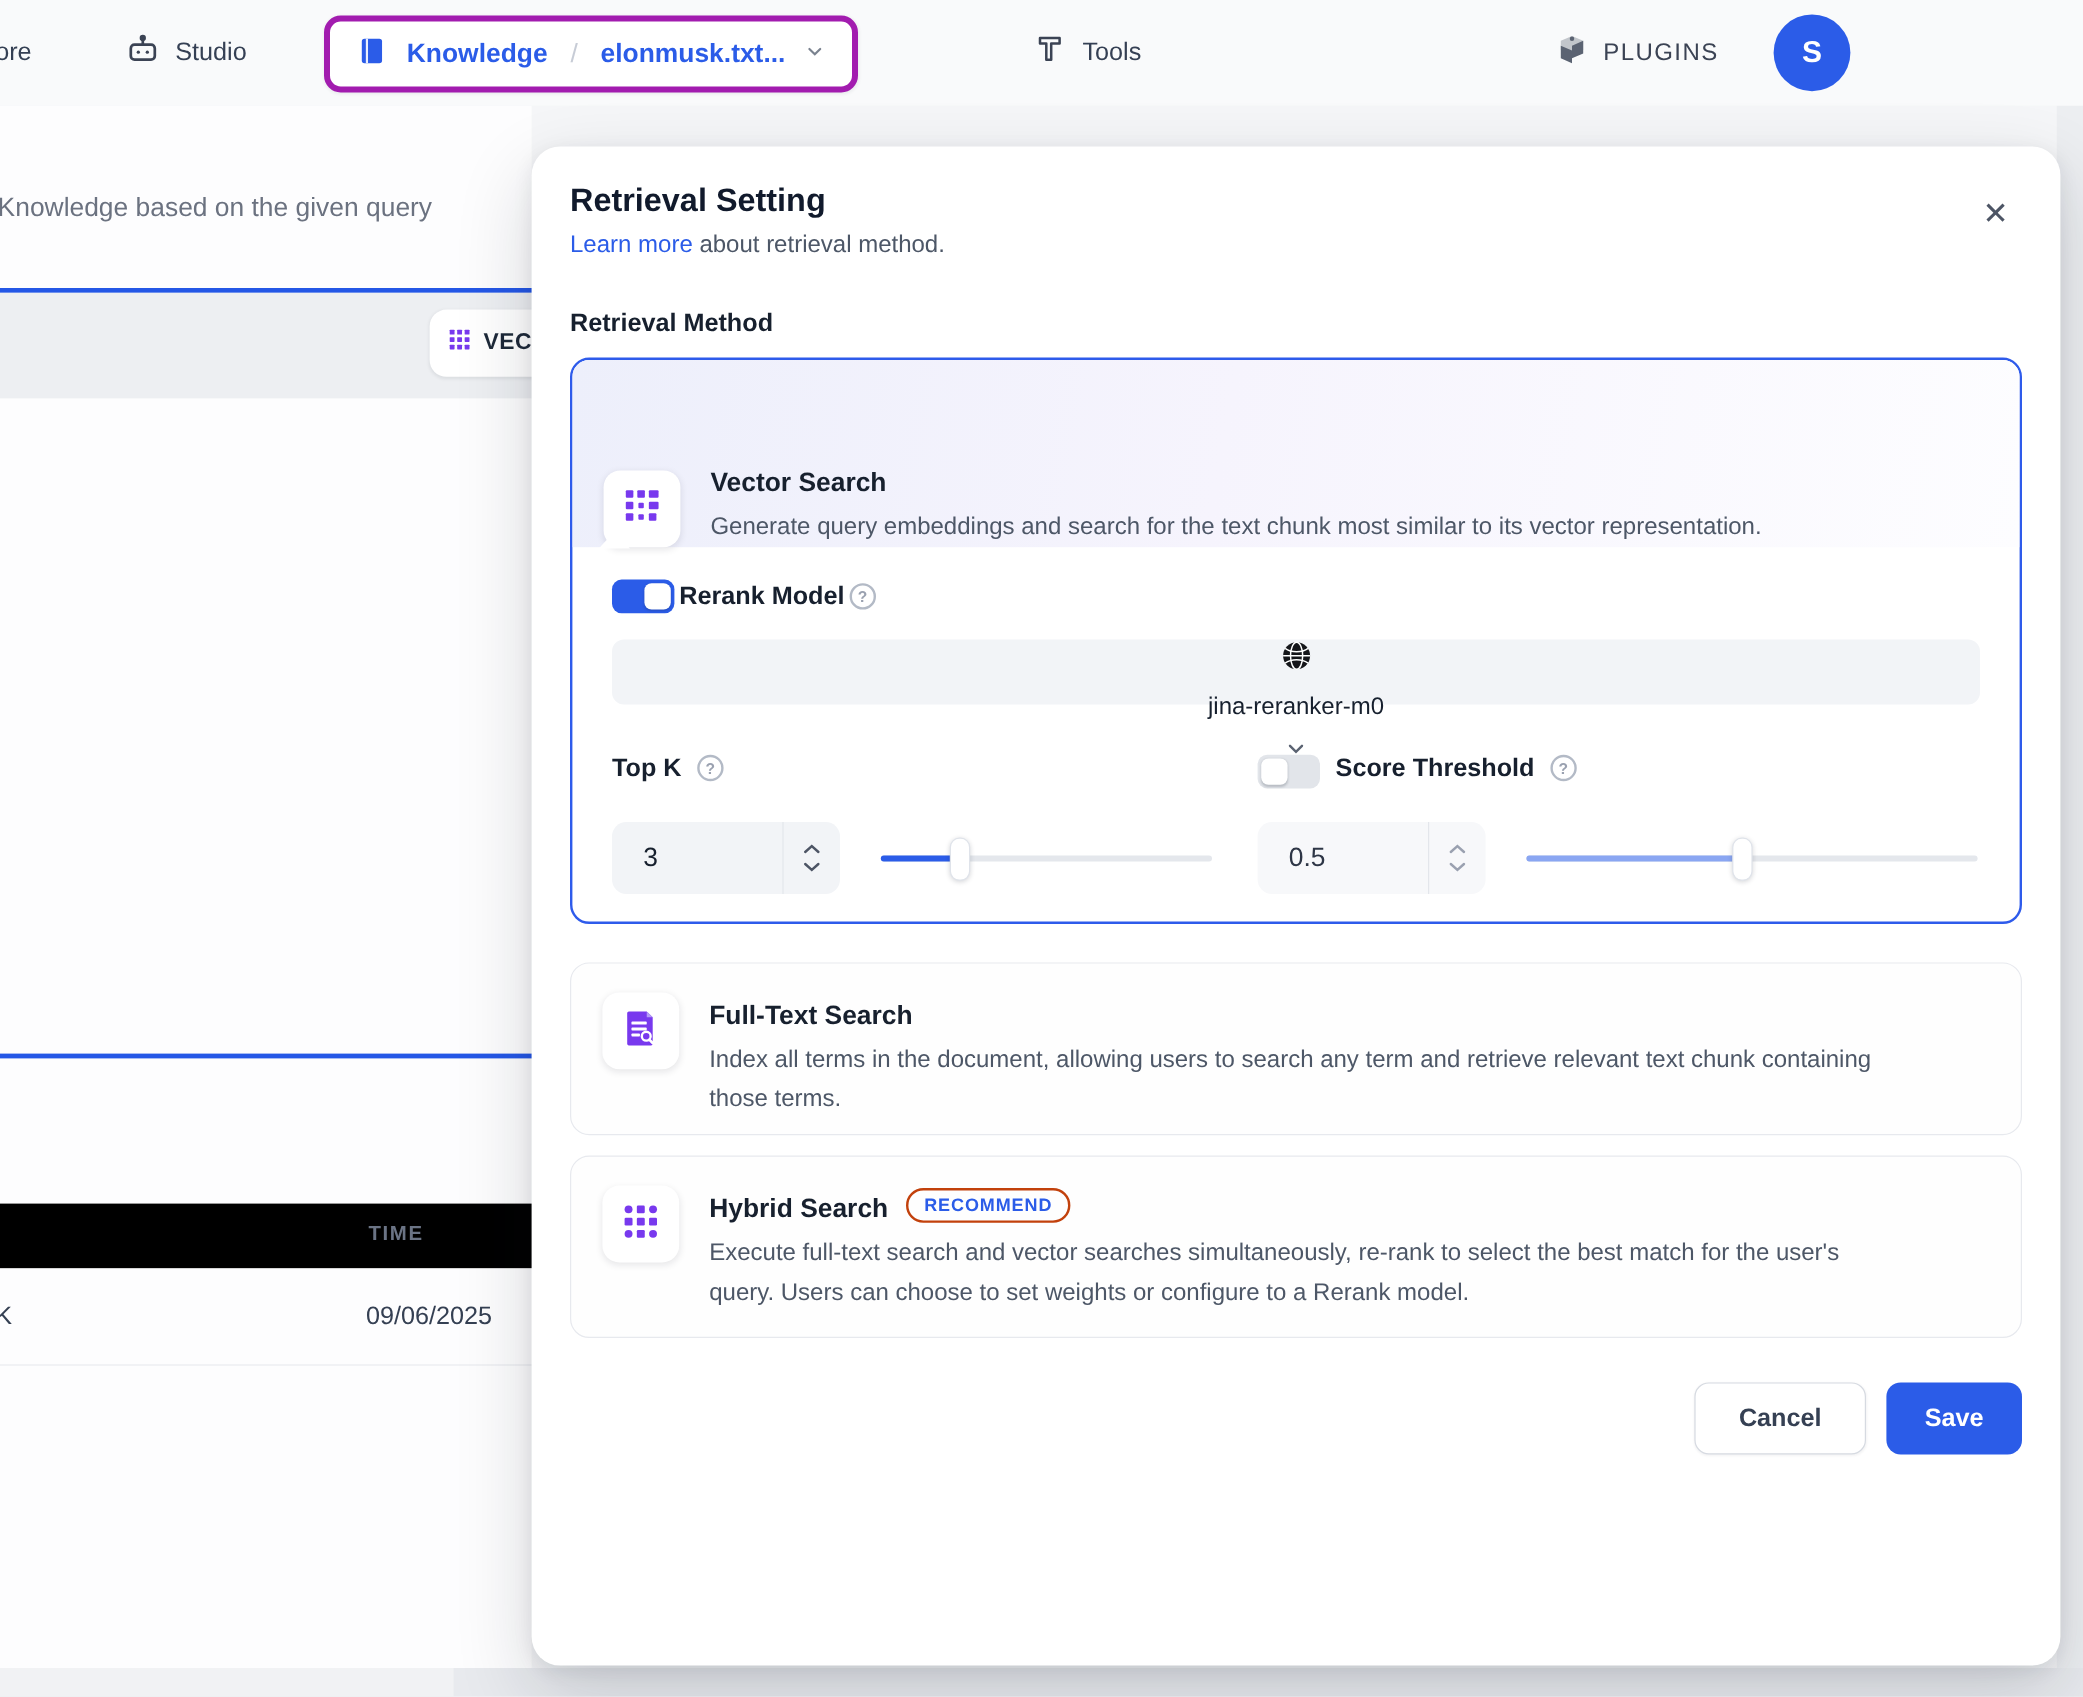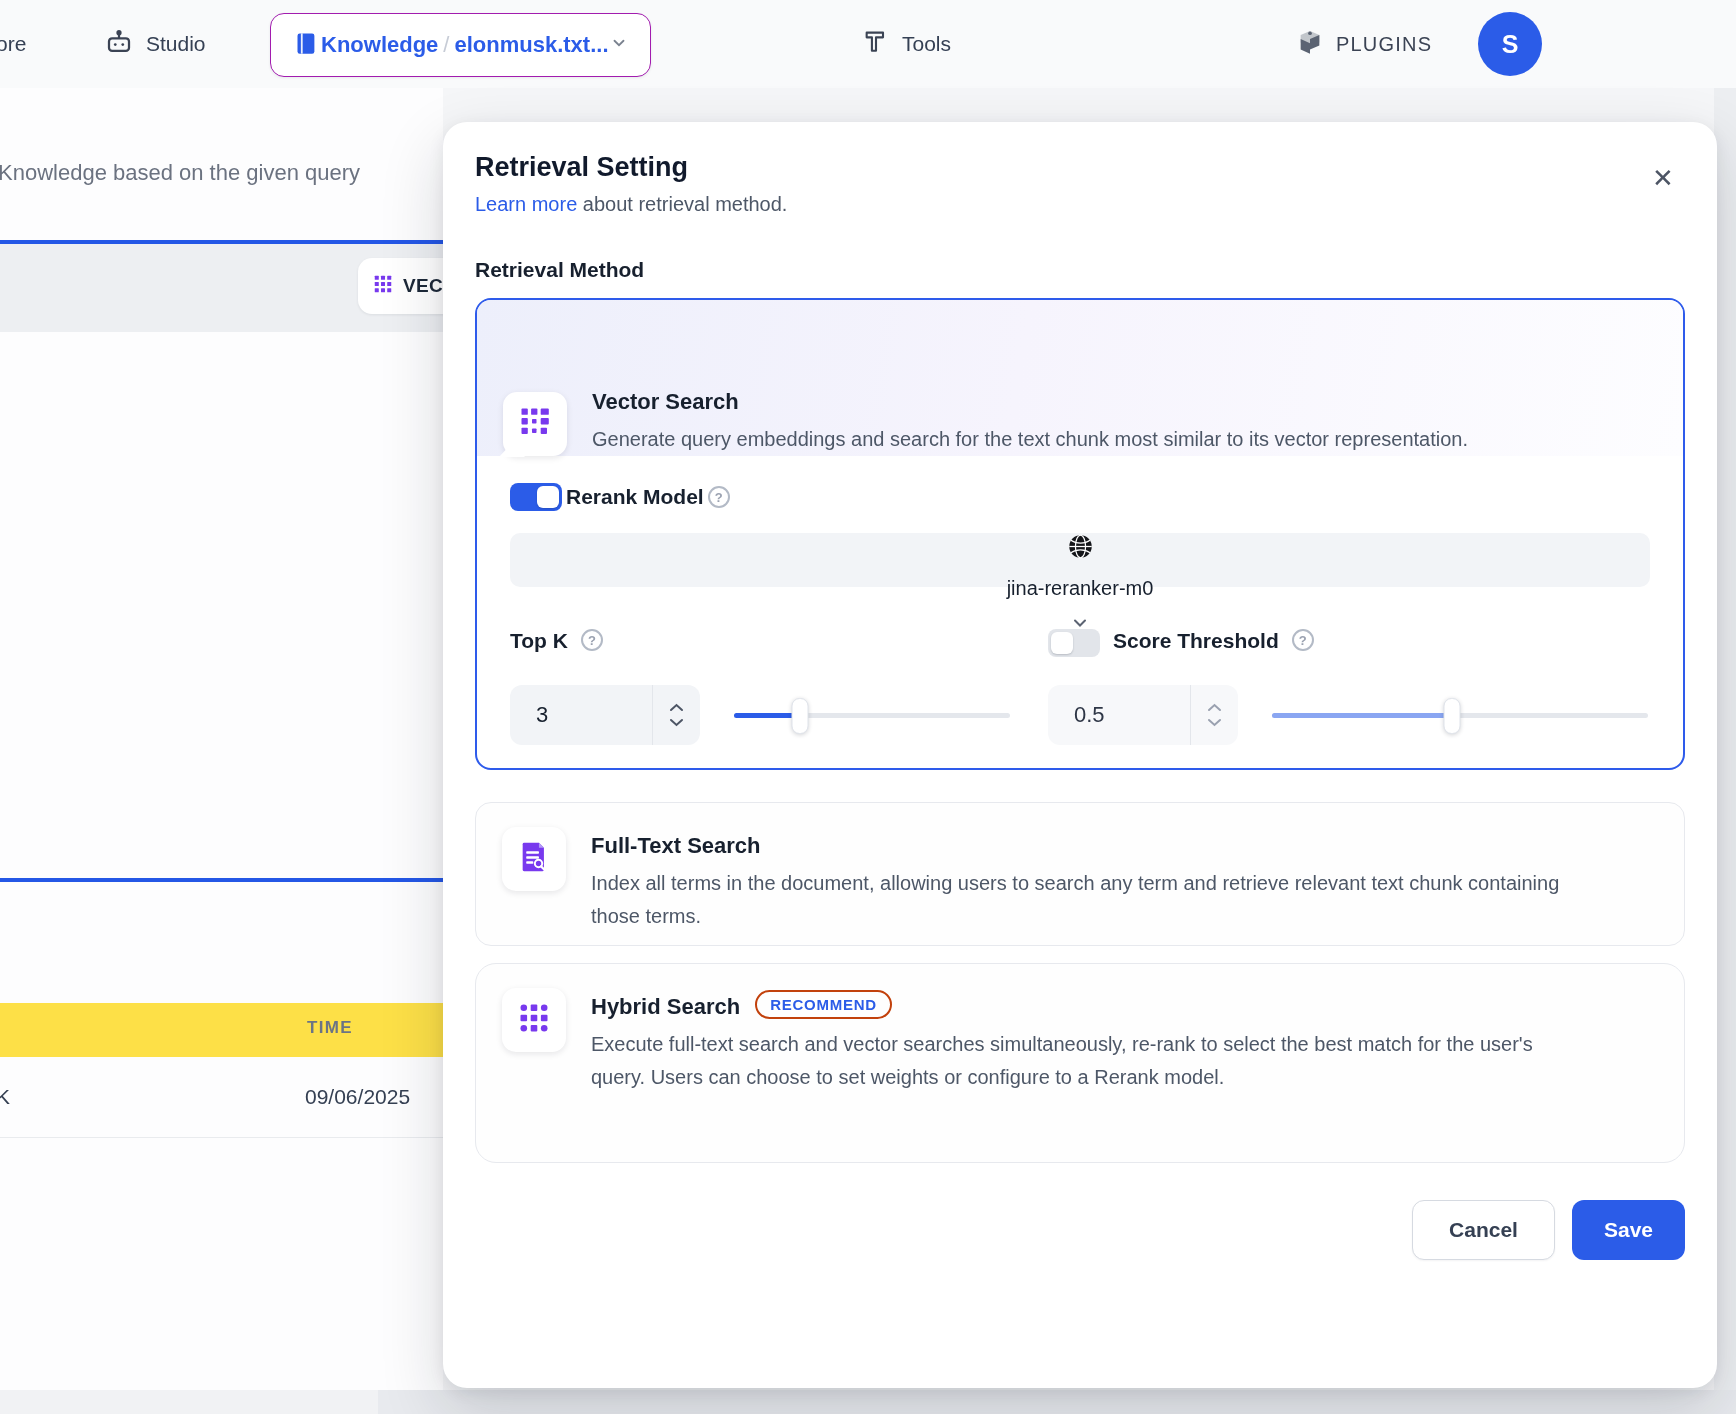--- a/index.html
+++ b/index.html
@@ -11,38 +11,38 @@
   }
   .stage { position:absolute; inset:0; width:1736px; height:1414px; }
 
   
   .topbar { position:absolute; left:0; top:0; width:1736px; height:88px; background:#f9fafb; z-index:5; }
   .tb-item { position:absolute; display:flex; align-items:center; gap:12px; height:88px; color:#354054; font-size:21px; font-weight:500; }
   .tb-explore { left:-4px; }
   .tb-studio  { left:104px; }
   .tb-tools   { left:862px; }
   .tb-plugins { left:1296px; font-size:20px; letter-spacing:.06em; color:#3b4354; }
-  .crumb-pill { position:absolute; left:270px; top:13px; height:64px; background:#ffffff; border:1px solid #a21caf;
-    border-radius:14px; box-shadow:0 1px 3px rgba(16,24,40,.07); display:flex; align-items:center; padding:0 22px; gap:1px; }
+  .crumb-pill { position:absolute; left:270px; top:13px; height:64px; background:#ffffff; border:5px solid #a21caf;
+    border-radius:14px; box-shadow:0 1px 3px rgba(16,24,40,.07); display:flex; align-items:center; padding:0 22px; gap:15px; }
   .crumb-blue { color:#2b5ce8; font-weight:700; font-size:22px; }
   .crumb-sep  { color:#c7ccd6; font-size:22px; margin:0 4px; }
   .avatar { position:absolute; left:1478px; top:12px; width:64px; height:64px; border-radius:50%; background:#2b5ce8;
     color:#fff; display:flex; align-items:center; justify-content:center; font-size:25px; font-weight:600; }
 
   
   .page-left { position:absolute; left:0; top:88px; width:443px; height:1302px; background:#fdfdfe; z-index:1; }
   .right-strip { position:absolute; left:1714px; top:88px; width:22px; height:1326px; background:#eceef1; z-index:1; }
   .bg-hint { position:absolute; left:-2px; top:160px; width:460px; color:#6b7280; font-size:22px; z-index:2; white-space:nowrap; }
   .bg-blueline1 { position:absolute; left:0; top:240px; width:450px; height:4px; background:#2457e6; z-index:2; }
   .bg-greypanel { position:absolute; left:0; top:244px; width:450px; height:88px; background:#edeff2; z-index:2; }
   .bg-vecpill { position:absolute; left:358px; top:258px; width:110px; height:56px; background:#ffffff; border-radius:14px;
     box-shadow:0 1px 3px rgba(16,24,40,.08); display:flex; align-items:center; padding:0 14px; gap:9px; z-index:2;
     font-weight:700; font-size:19px; color:#1d2939; letter-spacing:.02em; }
   .bg-blueline2 { position:absolute; left:0; top:878px; width:450px; height:4px; background:#2457e6; z-index:2; }
-  .bg-thead { position:absolute; left:0; top:1003px; width:450px; height:54px; background:#fde047; z-index:2; }
+  .bg-thead { position:absolute; left:0; top:1003px; width:450px; height:54px; background:#000000; z-index:2; }
   .bg-thead span { position:absolute; left:307px; top:15px; font-size:17px; font-weight:600; color:#6b7485; letter-spacing:.08em; }
   .bg-row { position:absolute; left:0; top:1057px; width:450px; height:81px; background:#fdfdfe; border-bottom:1px solid #e9ebee; z-index:2; }
   .bg-row .cellk { position:absolute; left:-4px; top:28px; font-size:21px; color:#354053; }
   .bg-row .cellt { position:absolute; left:305px; top:28px; font-size:21px; color:#354053; white-space:nowrap; }
   .bottom-band { position:absolute; left:0; top:1390px; width:1736px; height:24px; background:#e8eaee; z-index:1; }
   .bottom-band .lighter { position:absolute; left:0; top:0; width:378px; height:24px; background:#f1f2f4; }
 
   
   .modal { position:absolute; left:443px; top:122px; width:1274px; height:1266px; background:#ffffff; border-radius:24px;
     box-shadow:0 24px 64px rgba(16,24,40,.16), 0 4px 16px rgba(16,24,40,.08); z-index:10; padding:30px 32px; }
@@ -92,21 +92,21 @@
     display:flex; flex-direction:column; align-items:center; justify-content:center; gap:6px; cursor:pointer; }
   .stepper svg { display:block; }
   .slider { position:relative; flex:1; height:36px; margin-left:34px; }
   .slider .track { position:absolute; left:0; right:0; top:16px; height:5px; border-radius:3px; background:#e4e7ec; }
   .slider .fill { position:absolute; left:0; top:16px; height:5px; border-radius:3px; background:#2b5ce8; }
   .slider.dim .fill { background:#8aa6f2; }
   .slider .knob { position:absolute; top:1px; width:17px; height:36px; border-radius:8px; background:#fff;
     border:1px solid #dfe3ea; box-shadow:0 1px 4px rgba(16,24,40,.18); transform:translateX(-50%); cursor:pointer; }
 
   .card2 { margin-top:32px; height:144px; display:flex; padding:24px 26px 0 26px; gap:25px; }
-  .card3 { margin-top:17px; height:200px; display:flex; padding:24px 26px 0 26px; gap:25px;border-radius:21px; }
+  .card3 { margin-top:17px; height:152px; display:flex; padding:24px 26px 0 26px; gap:25px; }
   .title-row { display:flex; align-items:center; gap:15px; }
   .badge { border:2px solid #c2410c; color:#2b5ce8; font-size:15px; font-weight:600; letter-spacing:.05em;
     border-radius:999px; padding:5px 13px; line-height:1; }
 
   .btn-row { display:flex; justify-content:flex-end; gap:17px; margin-top:37px; }
   .btn { height:60px; border-radius:12px; display:flex; align-items:center; justify-content:center;
     font-size:21px; font-weight:600; cursor:pointer; }
   .btn.cancel { width:143px; background:#fff; border:1px solid #d6dae1; color:#354053; box-shadow:0 1px 2px rgba(16,24,40,.05); }
   .btn.save { width:113px; background:#2b5ce8; color:#fff; }
 

